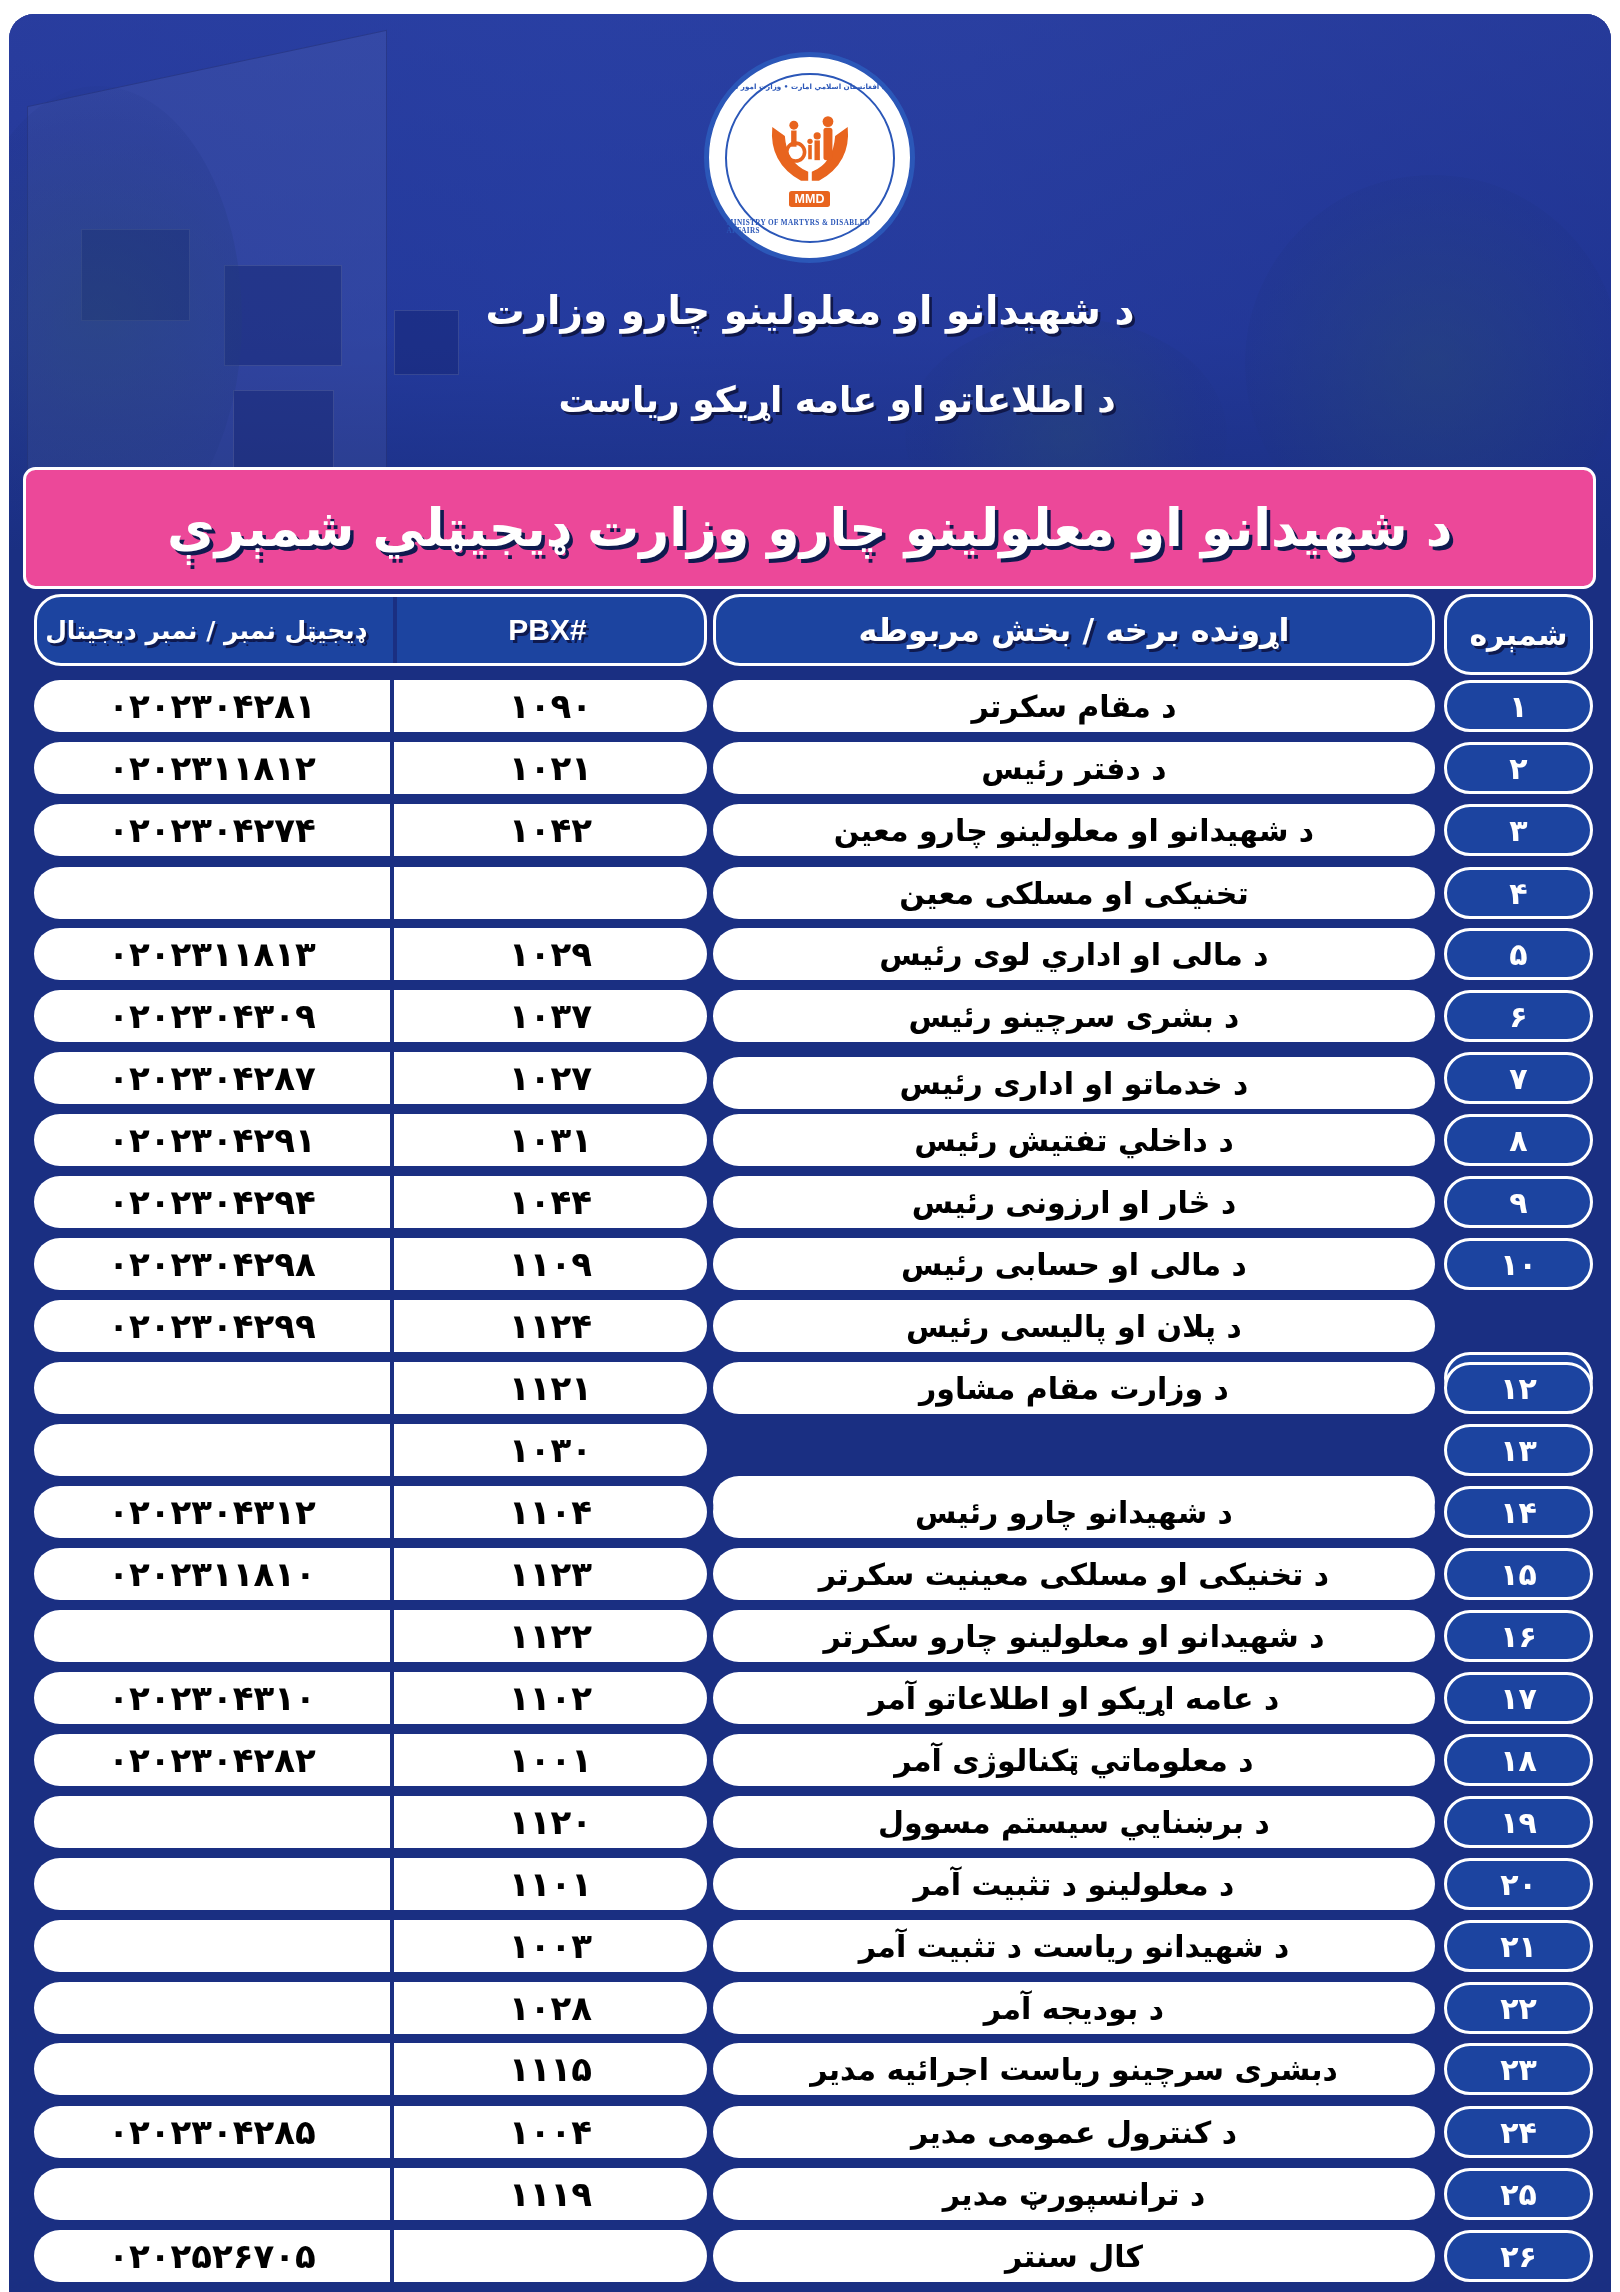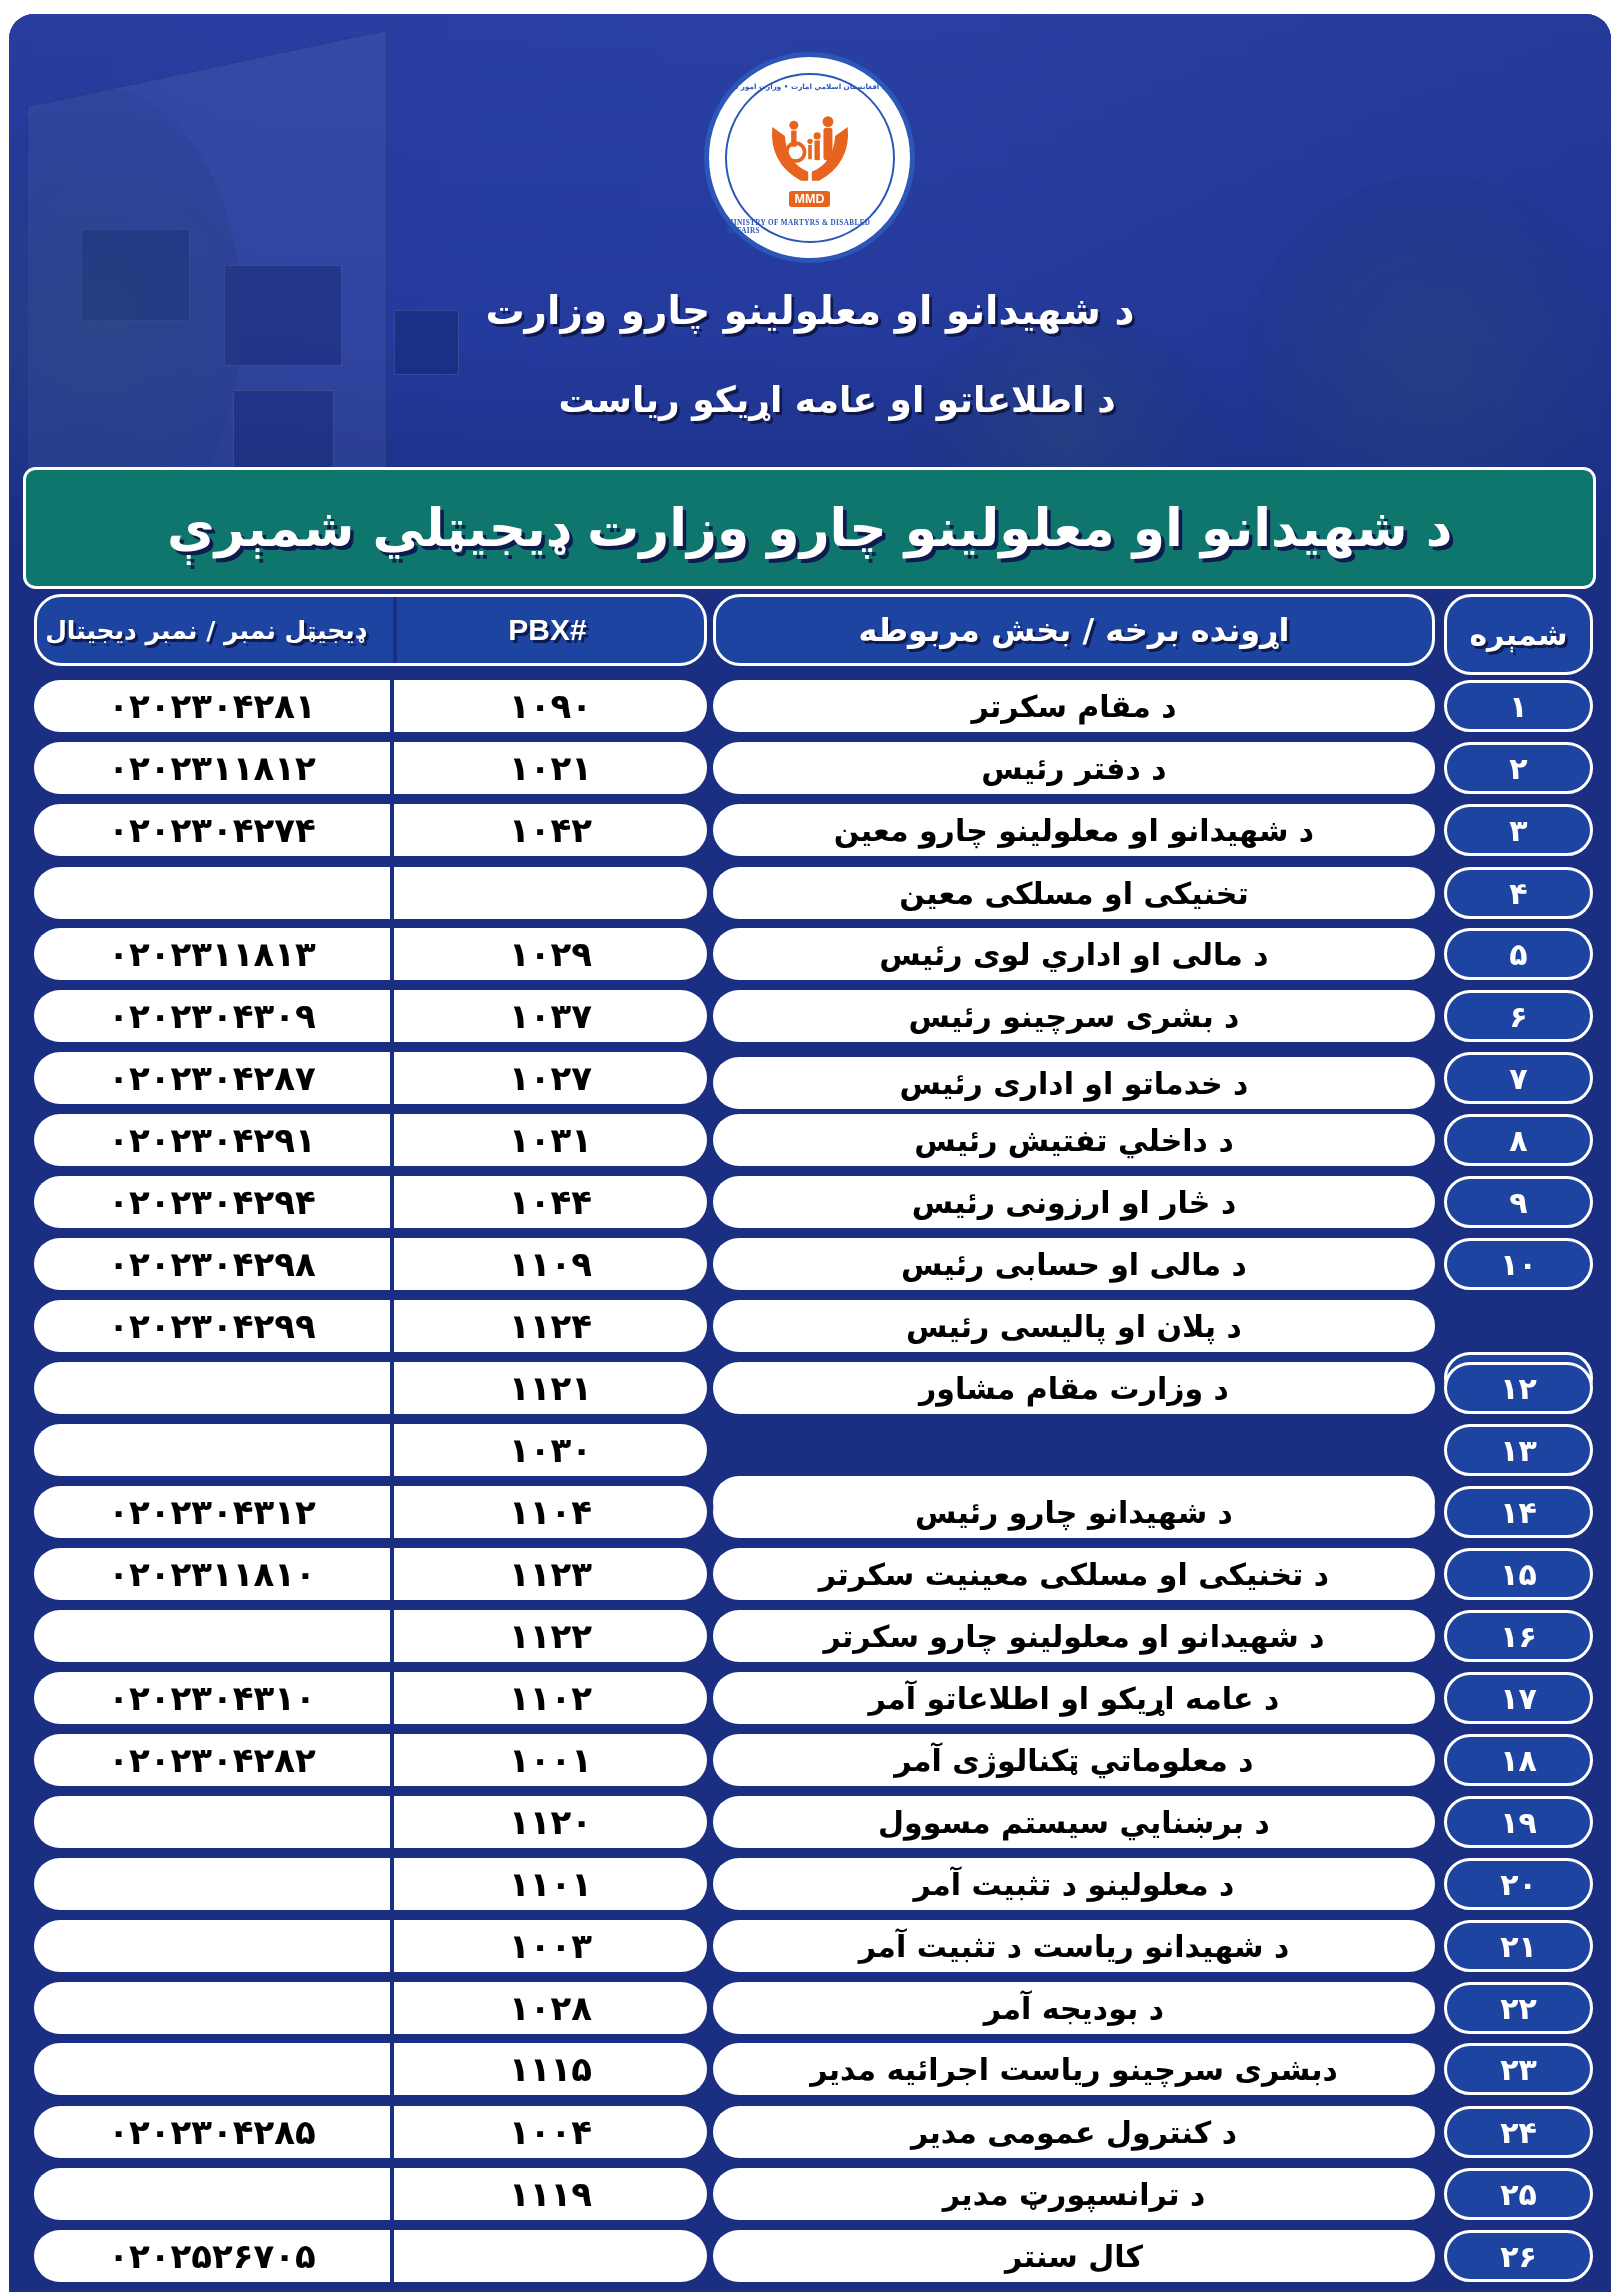--- a/index.html
+++ b/index.html
@@ -43,21 +43,21 @@
   .hero-title {
     position:absolute; left:0; width:100%; text-align:center; direction:rtl;
     color:#ffffff; font-weight:bold; text-shadow:2.7px 2.7px 0 #10184a;
   }
   .hero-title.t1 { top:274px; font-size:39px; }
   .hero-title.t2 { top:365px; font-size:36px;padding-left:27px; }
 
   .banner {
     position:absolute; left:14.3px; top:453px; width:1573px; height:122px;
     border:3.6px solid #ffffff; border-radius:12.5px; box-sizing:border-box;
-    background:#0f766e;
+    background:#ec4899;
     display:flex; align-items:center; justify-content:center; direction:rtl;
   }
   .banner span { color:#fff; font-size:52px; font-weight:bold; text-shadow:3.6px 3.6px 0 #0f1a4f; }
 
   .pill {
     position:absolute; box-sizing:border-box; border-radius:27px;
     display:flex; align-items:center; justify-content:center; direction:rtl;
     font-weight:bold;
   }
   .hdr { border:3.6px solid #ffffff; background:#1c44a0; color:#ffffff; text-shadow:2.7px 2.7px 0 #0f1a4f; }

